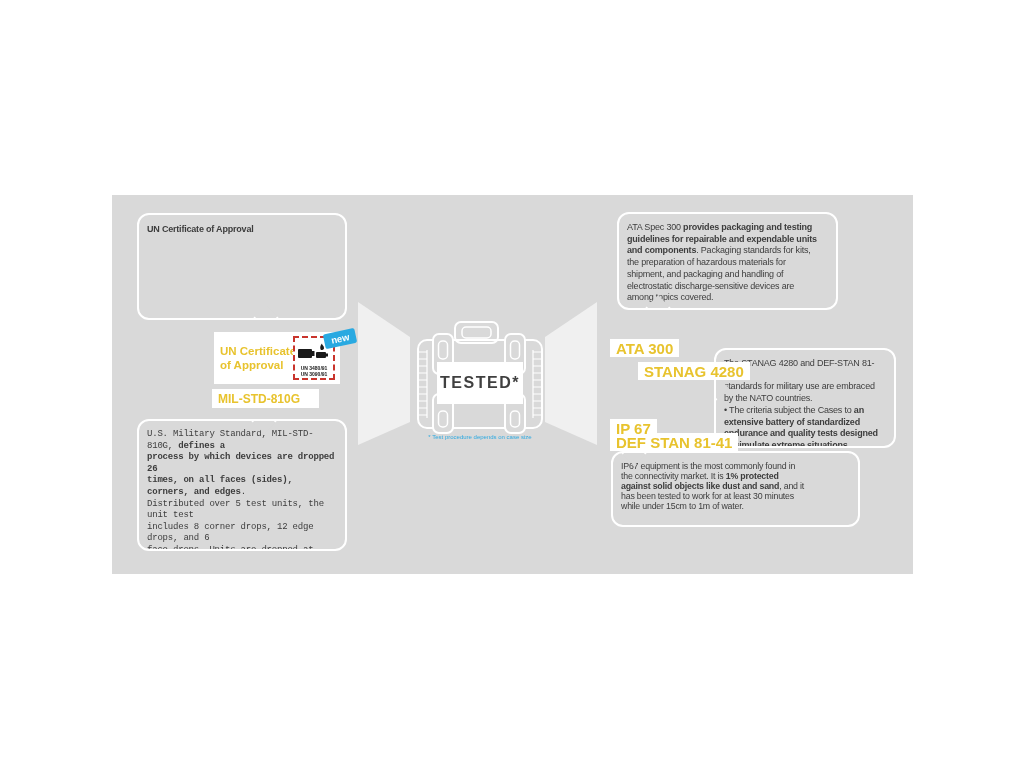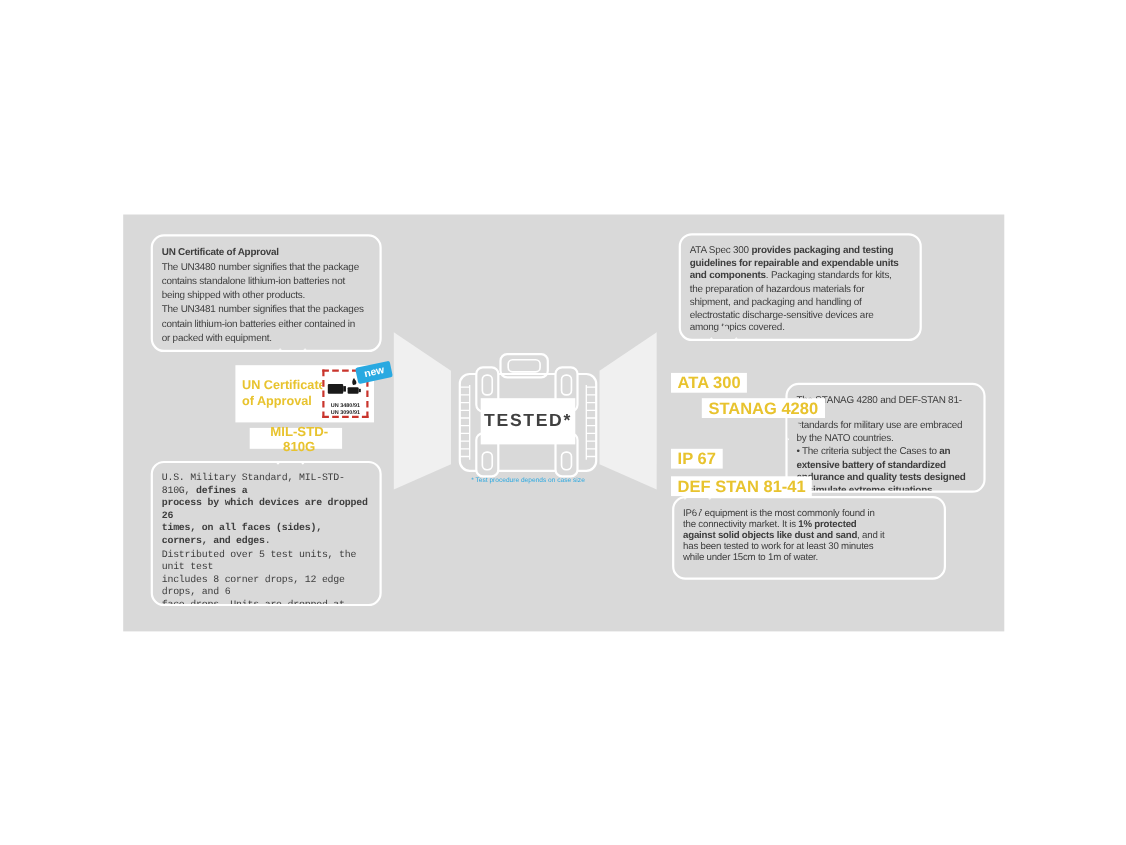--- a/index.html
+++ b/index.html
@@ -40,26 +40,26 @@
   #bubble-ip67{left:611px;top:451px;width:249px;height:76px;}
   #bubble-ip67 .bubble-text{font-size:8.8px;line-height:10px;}
 
   
   .plate{
     background:#ffffff;color:#e8c32e;font-weight:bold;
     display:flex;align-items:center;box-sizing:border-box;
   }
   .plate-un{left:214px;top:332px;width:126px;height:52px;
     font-size:11.5px;line-height:14px;padding-left:6px;white-space:pre-line;}
-  .plate-mil{left:227px;top:389px;width:84px;height:19px;font-size:12px;padding-left:6px;text-align:center;}
+  .plate-mil{left:212px;top:389px;width:107px;height:19px;font-size:12px;padding-left:6px;}
   .plate-right{left:610px;height:18px;font-size:15px;padding:0 6px;display:inline-flex;}
   #plate-ata{top:339px;}
   #plate-stanag{top:362px;margin-left:28px;}
   #plate-def{top:385px;margin-top:48px;}
-  #plate-ip{top:408px;}
+  #plate-ip{top:419px;}
 
   
   .un-mark{
     left:293px;top:336px;width:42px;height:44px;background:#ffffff;
     border:2px dashed #c9342c;box-sizing:border-box;text-align:center;
   }
   .un-mark-text{font-size:5px;font-weight:bold;color:#1a1a1a;line-height:5.5px;letter-spacing:0;}
   .new-badge{
     left:324px;top:331px;background:#29a9e1;color:#ffffff;
     font-size:9.5px;font-weight:bold;padding:2px 7px;border-radius:2px;
@@ -82,26 +82,21 @@
 
 <div class="abs band"></div>
 
 <svg class="abs layer" style="left:112px;top:195px" width="801" height="379">
   <polygon points="246,107 298,142 298,227 246,250" fill="#f0f0f0"></polygon>
   <polygon points="433,142 485,107 485,250 433,227" fill="#f0f0f0"></polygon>
 </svg>
 
 <div class="abs bubble" id="bubble-un">
   <div class="bubble-text"><b>UN Certificate of Approval
-</b><span>The UN3480 number signifies that the package
-contains standalone lithium-ion batteries not
-being shipped with other products.
-The UN3481 number signifies that the packages
-contain lithium-ion batteries either contained in
-or packed with equipment.</span></div>
+</b></div>
   <div class="tail tail-down" style="left:118px;bottom:-9px"></div>
 </div>
 
 <div class="abs bubble" id="bubble-mil">
   <div class="bubble-text"><span>U.S. Military Standard, MIL-STD-810G, </span><b>defines a
 process by which devices are dropped 26
 times, on all faces (sides), corners, and edges</b><span>.
 Distributed over 5 test units, the unit test
 includes 8 corner drops, 12 edge drops, and 6
 face drops. Units are dropped at test method-

